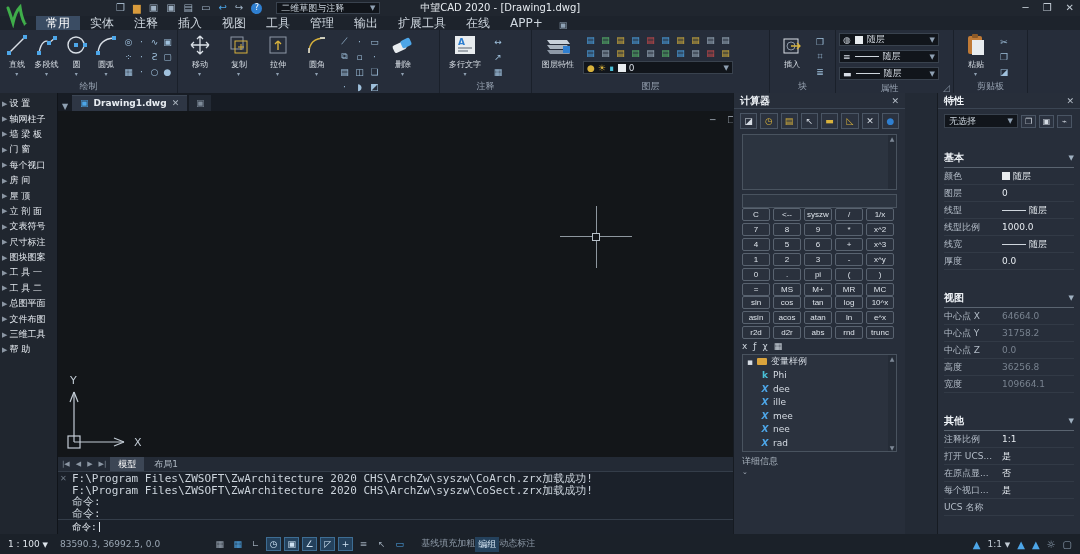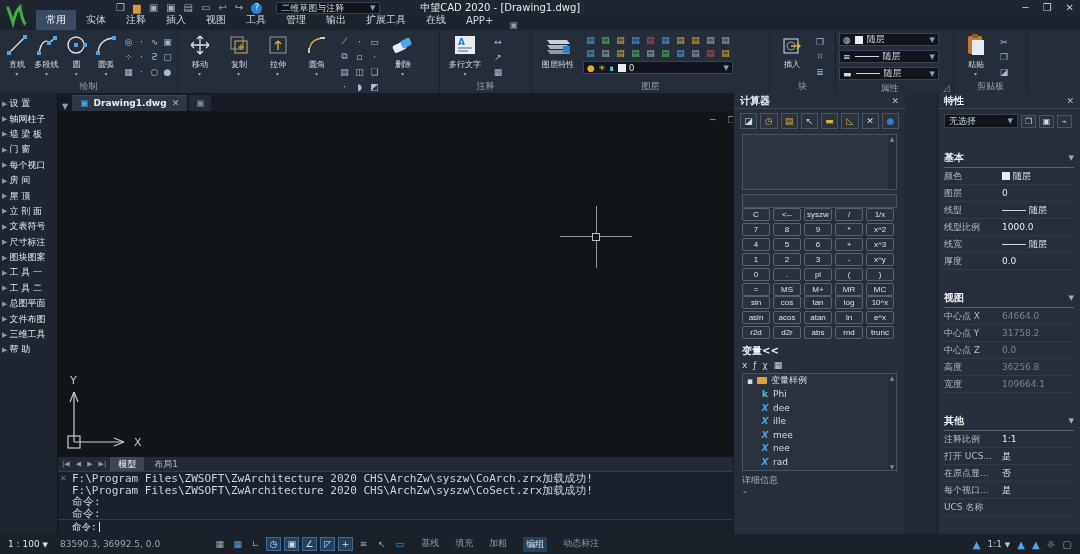--- a/index.html
+++ b/index.html
@@ -10,21 +10,21 @@
   #titlebar{position:absolute;left:0;top:0;width:1080px;height:16px;background:#20262f;display:flex;align-items:center;}
   #logo{position:absolute;left:4px;top:2px;width:26px;height:26px;z-index:5;}
   #qat{display:flex;align-items:center;gap:8px;margin-left:116px;}
   .qicon{font-size:10px;color:#9fb2c4;line-height:14px;cursor:default;}
   .qicon.help{background:#2f7fd0;color:#fff;border-radius:50%;width:11px;height:11px;font-size:8px;display:flex;align-items:center;justify-content:center;}
   #workspace{margin-left:14px;width:104px;height:12px;background:#11151b;border:1px solid #39424e;color:#c9d2db;font-size:9px;display:flex;align-items:center;padding:0 4px;justify-content:space-between;}
   #apptitle{margin-left:40px;font-size:10px;color:#e6ebf0;}
   #winctl{position:absolute;right:6px;top:2px;display:flex;gap:14px;color:#c3ccd5;font-size:10px;}
   
   #tabrow{position:absolute;left:0;top:16px;width:1080px;height:14px;background:#1d232c;display:flex;align-items:flex-end;padding-left:36px;}
-  .rtab{padding:7px 10px;font-size:10px;color:#cfd7df;height:20px;display:flex;align-items:center;}
+  .rtab{padding:7px 10px;font-size:12px;color:#cfd7df;height:14px;display:flex;align-items:center;}
   .rtab.active{background:#3a4c63;color:#fff;}
   #tabrow .panel-toggle{margin-left:6px;color:#8fa2b5;font-size:9px;}
   
   #ribbon{position:absolute;left:0;top:30px;width:1080px;height:63px;background:#262d3a;display:flex;}
   .rgroup{height:63px;border-right:1px solid #1a202a;display:flex;flex-direction:column;}
   .rgroup-body{flex:1;display:flex;align-items:flex-start;padding:2px 3px 0 3px;gap:2px;}
   .rgroup-label{height:13px;text-align:center;font-size:9px;color:#96a1b0;line-height:13px;}
   .bigbtn{width:37px;display:flex;flex-direction:column;align-items:center;gap:0;}
   .bigbtn .bicon{height:26px;display:flex;align-items:center;justify-content:center;}
   .bigbtn .blabel{font-size:9px;color:#d9dfe6;white-space:nowrap;transform:scale(.9);}
@@ -104,21 +104,21 @@
   .prow .pval{flex:1;color:#e6ebf0;display:flex;align-items:center;gap:3px;white-space:nowrap;}
   .prow.muted .pval{color:#78828f;}
   
   #statusbar{position:absolute;left:0;top:534px;width:1080px;height:20px;background:#1b2129;display:flex;align-items:center;font-size:9px;color:#b7c1cc;}
   #statusbar .scale{margin-left:8px;color:#dfe5eb;}
   #statusbar .coords{margin-left:12px;color:#9aa6b3;}
   #sicons{display:flex;gap:3px;margin-left:52px;}
   .sicon{width:15px;height:14px;display:flex;align-items:center;justify-content:center;font-size:9px;color:#9aa6b3;border:1px solid transparent;}
   .sicon.on{background:#24415c;border:1px solid #3d6villain88;border:1px solid #3d6d94;color:#cfe2f2;}
   .sicon.blue{color:#4da6e8;}
-  #stoggles{display:flex;gap:16px;margin-left:14px;}
+  #stoggles{display:flex;gap:0;margin-left:14px;}
   .stog{color:#8d99a7;}
   .stog.on{background:#24415c;color:#d6e6f4;padding:1px 3px;}
   #srights{margin-left:auto;display:flex;align-items:center;gap:7px;margin-right:8px;}
   .sr{color:#4da6e8;font-size:10px;}
   .sr.txt{color:#c3ccd5;font-size:9px;}
   .sr.gear{color:#8fa0b2;}
 </style>
 </head>
 <body>
 
@@ -643,21 +643,20 @@
       <button class="cbtn">acos</button>
       <button class="cbtn">atan</button>
       <button class="cbtn">ln</button>
       <button class="cbtn">e^x</button>
       <button class="cbtn">r2d</button>
       <button class="cbtn">d2r</button>
       <button class="cbtn">abs</button>
       <button class="cbtn">rnd</button>
       <button class="cbtn">trunc</button>
     </div>
-  <div class="sectlabel" style="padding-bottom:0">变量&lt;&lt;</div>
   <div id="vartools">
       <span>x</span>
       <span>ƒ</span>
       <span>χ</span>
       <span>▦</span>
     </div>
   <div id="vartree">
     <div class="sb">
         <span>▲</span>
         <span>▼</span>

